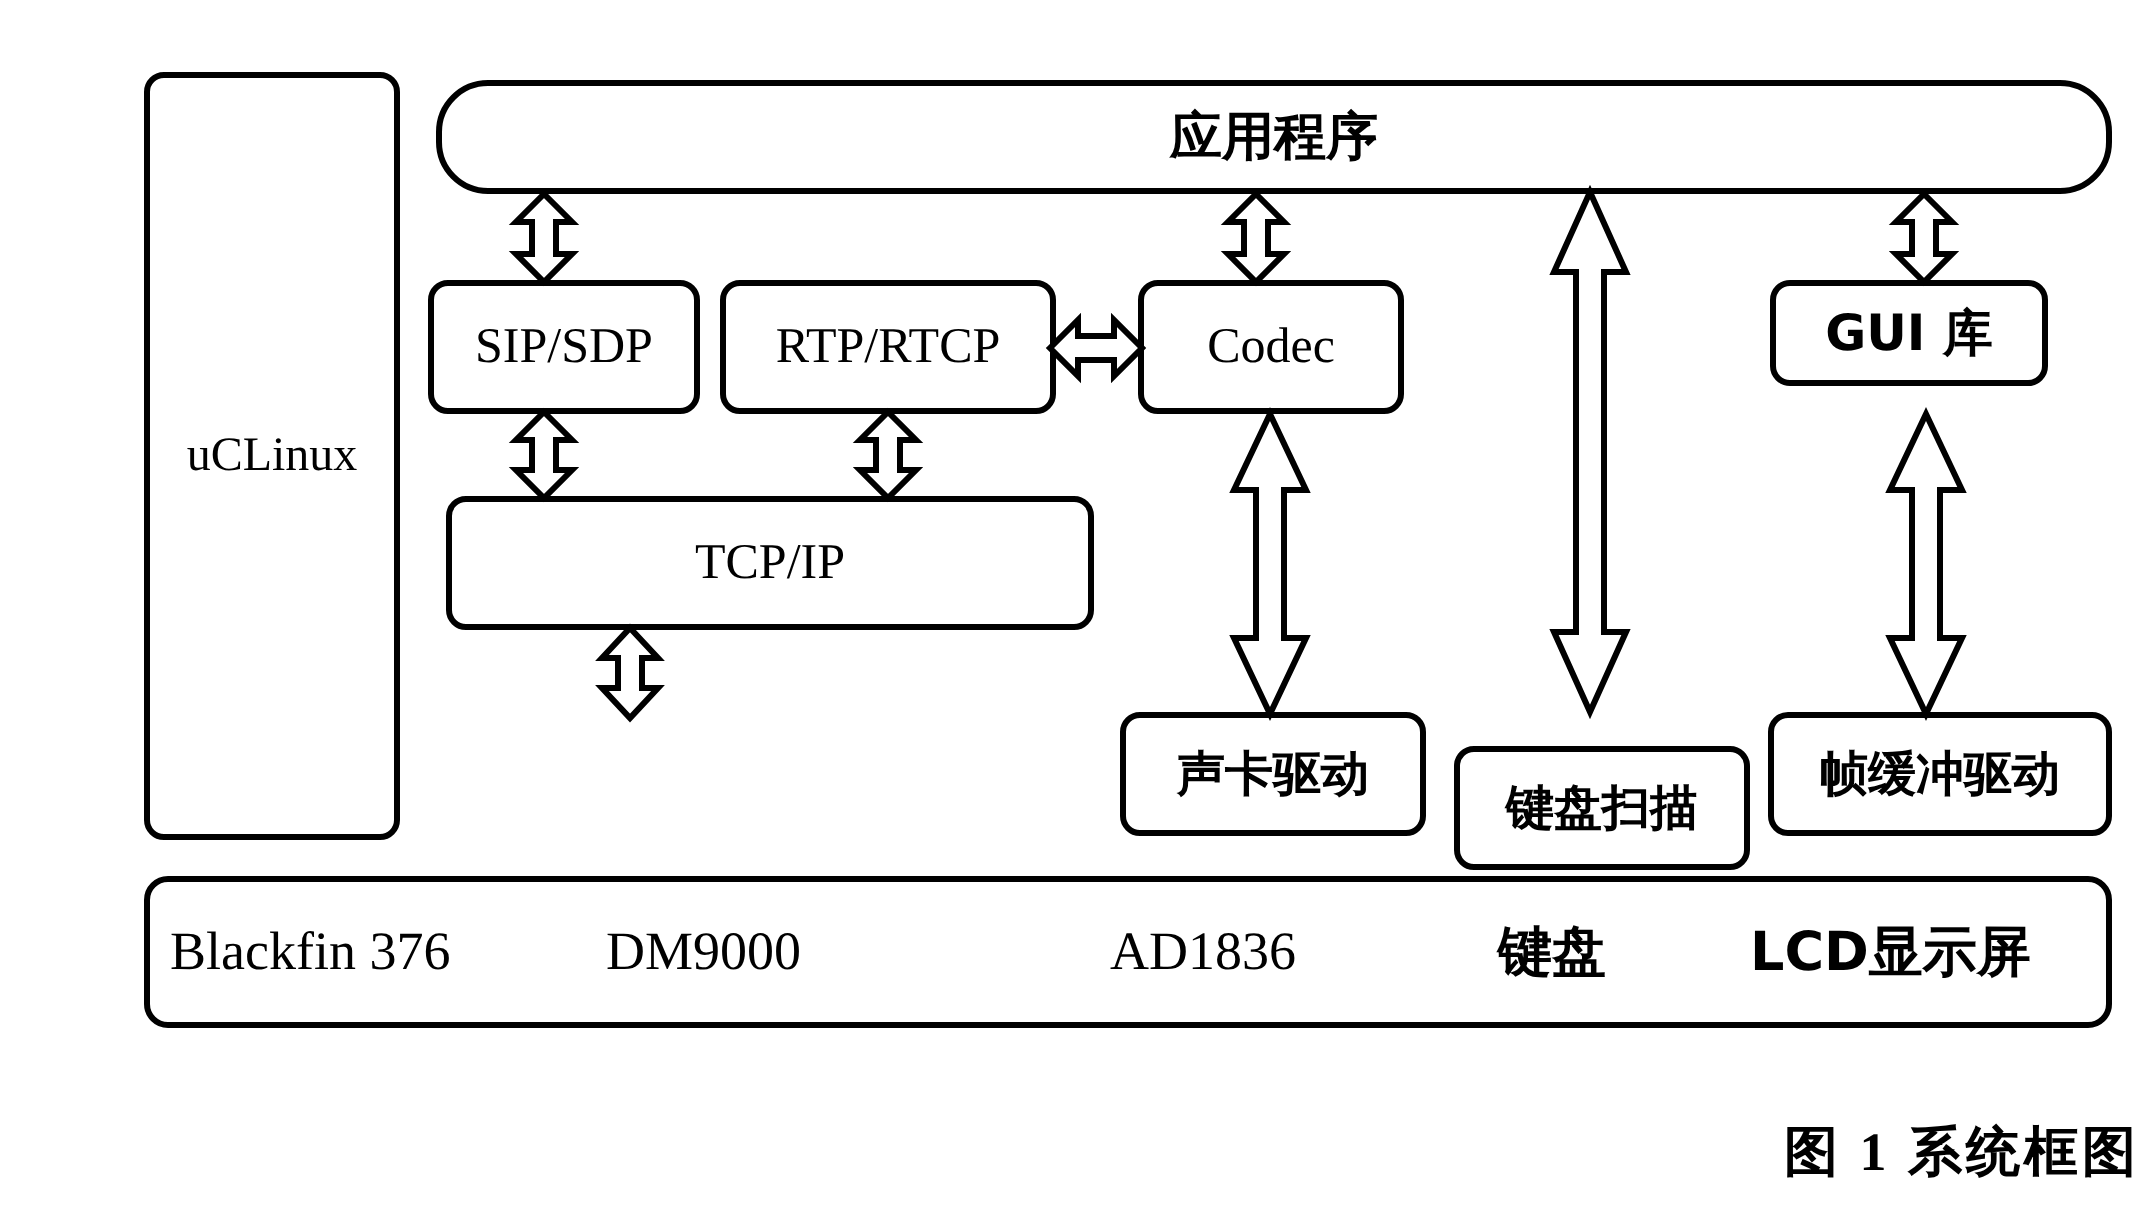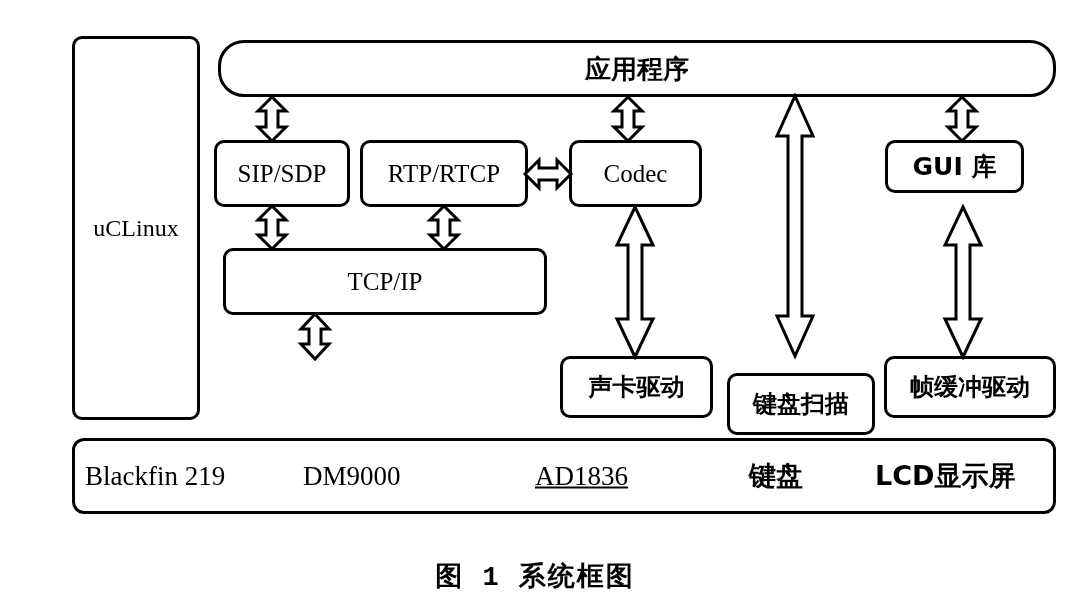--- a/index.html
+++ b/index.html
@@ -46,22 +46,22 @@
     white-space:nowrap;
     color:#000;
     top:50%;
     transform:translateY(-50%);
   }
 
   
   #caption{
     position:absolute;
     left:0;right:0;
-    text-align:center;
-    font-family:Liberation Mono, monospace;
+    text-align:right;
+    font-family:Liberation Serif, serif;
     font-weight:700;
     font-size:27px;
     color:#000;
     letter-spacing:2px;
   }
 
   
   .arrow{position:absolute;}
   .arrow svg{display:block;overflow:visible;}
 </style>
@@ -105,23 +105,23 @@
 
   <div class="box cjk t-drv" style="left:727px;top:373px;width:148px;height:62px;">
     <span>键盘扫描</span>
   </div>
 
   <div class="box cjk t-drv" style="left:884px;top:356px;width:172px;height:62px;">
     <span>帧缓冲驱动</span>
   </div>
 
   <div id="hw-bar" style="left:72px;top:438px;width:984px;height:76px;">
-    <span class="hw-item lat t-hw" style="left:10px;">Blackfin 219</span>
+    <span class="hw-item lat t-hw" style="left:10px;">Blackfin 376</span>
     <span class="hw-item lat t-hw" style="left:228px;">DM9000</span>
-    <span class="hw-item lat t-hw" style="left:460px;text-decoration:underline;">AD1836</span>
+    <span class="hw-item lat t-hw" style="left:480px;">AD1836</span>
     <span class="hw-item cjk t-hw" style="left:674px;">键盘</span>
     <span class="hw-item cjk t-hw" style="left:800px;">LCD显示屏</span>
   </div>
 
   <div class="arrow" style="left:252px;top:96px;">
     <svg width="40" height="46" viewBox="0 0 40 46">
       <polygon points="20,1 34,15 26,15 26,31 34,31 20,45 6,31 14,31 14,15 6,15" fill="#fff" stroke="#000" stroke-width="3" stroke-linejoin="miter"></polygon>
     </svg>
   </div>
 

